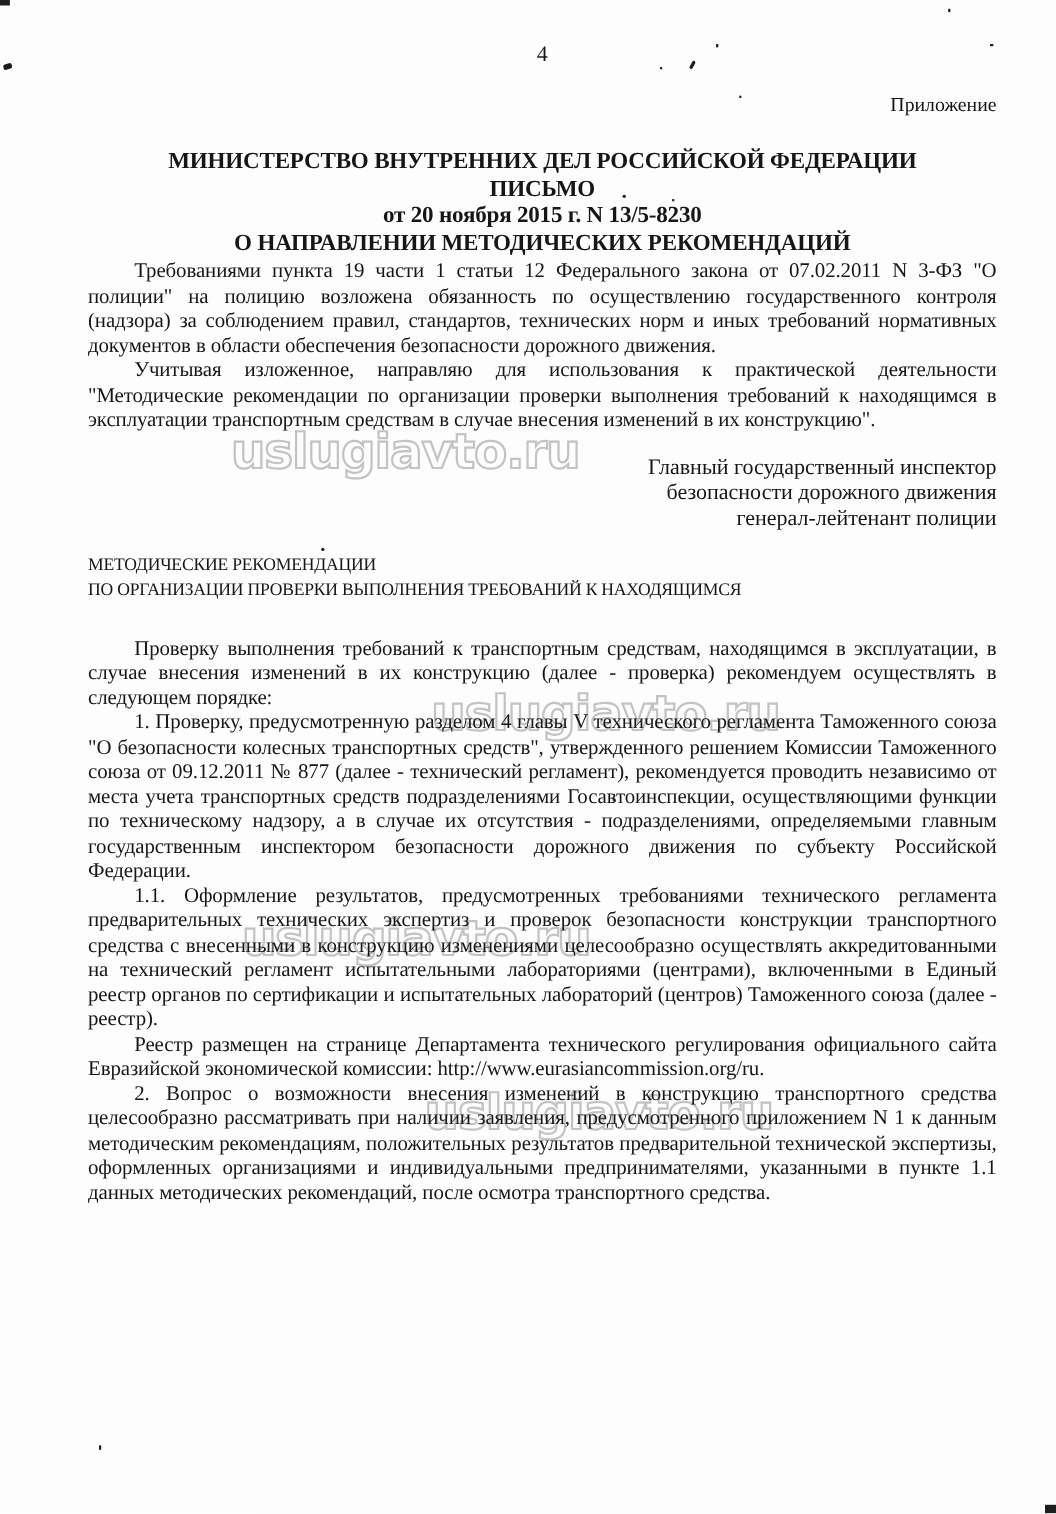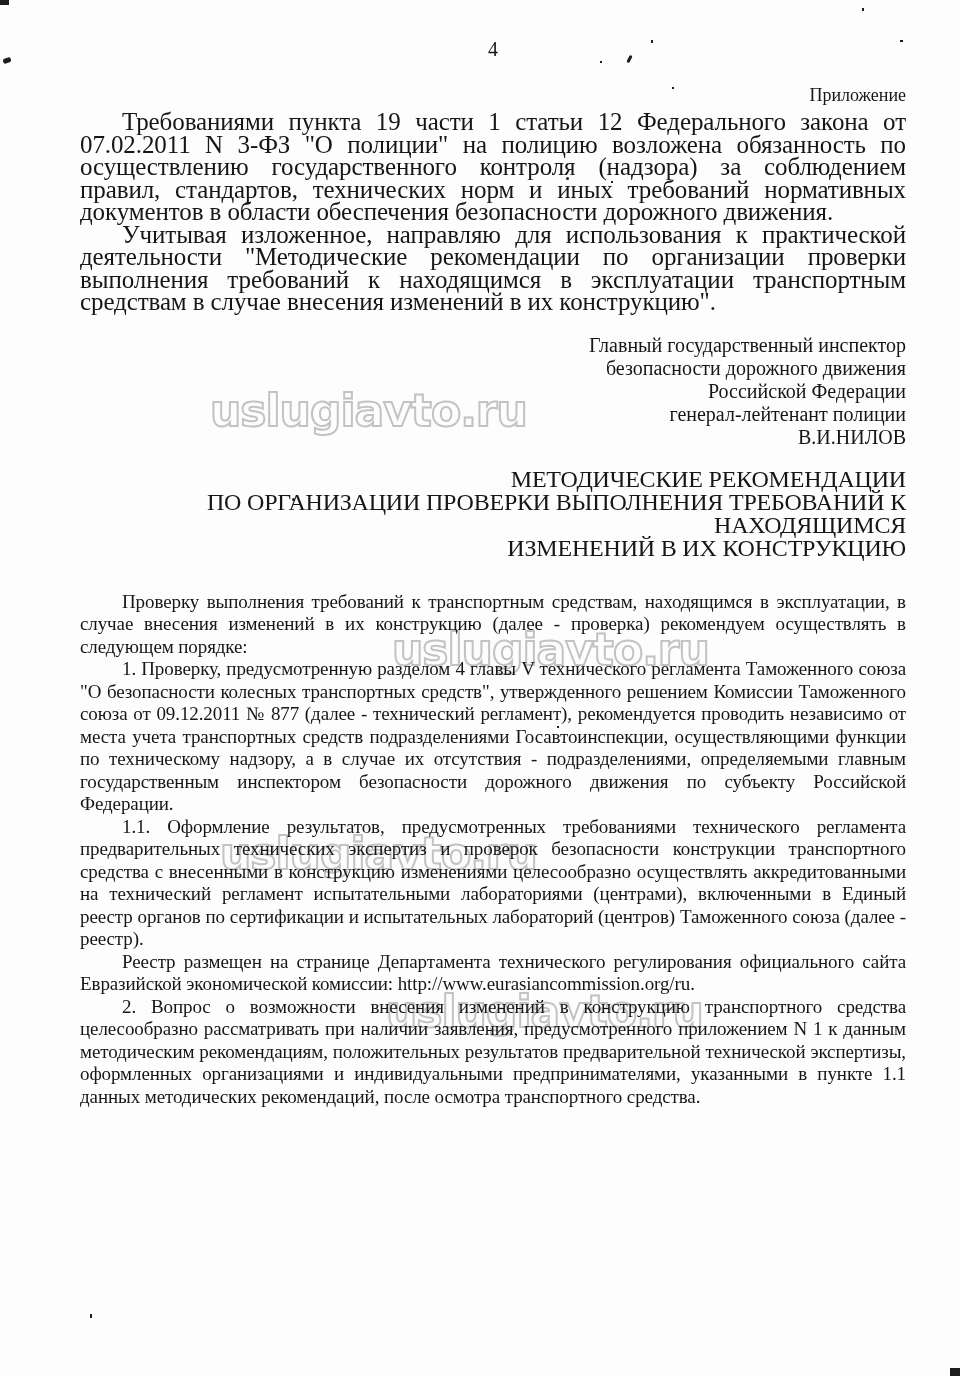--- a/index.html
+++ b/index.html
@@ -39,39 +39,39 @@
     margin-top: 27px;
     font-weight: bold;
     text-align: center;
     font-size: 21px;
     line-height: 24.5px;
     letter-spacing: -0.2px;
   }
 
   .para {
     margin: 0;
-    font-size: 25px;
+    font-size: 19px;
     line-height: 22.5px;
     text-align: justify;
     text-indent: 42px;
     letter-spacing: -0.1px;
   }
   .para.first { margin-top: 4px; }
 
   .signature {
     margin-top: 20px;
     text-align: right;
     font-size: 20px;
     line-height: 23px;
   }
 
   .rec-title {
     margin-top: 19px;
-    text-align: right;
-    font-size: 24px;
+    text-align: left;
+    font-size: 16px;
     line-height: 23px;
     letter-spacing: -0.2px;
   }
 
   .rec-body { margin-top: 31px; }
 
   .rec-para {
     margin: 0;
     font-size: 19px;
     line-height: 22.5px;
@@ -115,36 +115,39 @@
   <div class="watermark wm2">uslugiavto.ru</div>
   <div class="watermark wm3">uslugiavto.ru</div>
   <div class="watermark wm4">uslugiavto.ru</div>
 
   <div class="layer">
 
     <div class="page-number">4</div>
 
     <div class="annex">Приложение</div>
 
+    <div class="letter-header">
+      <div>МИНИСТЕРСТВО ВНУТРЕННИХ ДЕЛ РОССИЙСКОЙ ФЕДЕРАЦИИ</div>
+      <div>ПИСЬМО</div>
+      <div>от 20 ноября 2015 г. N 13/5-8230</div>
+      <div>О НАПРАВЛЕНИИ МЕТОДИЧЕСКИХ РЕКОМЕНДАЦИЙ</div>
+    </div>
 
     <p class="para first">Требованиями пункта 19 части 1 статьи 12 Федерального закона от 07.02.2011 N 3-ФЗ "О полиции" на полицию возложена обязанность по осуществлению государственного контроля (надзора) за соблюдением правил, стандартов, технических норм и иных требований нормативных документов в области обеспечения безопасности дорожного движения.</p>
     <p class="para">Учитывая изложенное, направляю для использования к практической деятельности "Методические рекомендации по организации проверки выполнения требований к находящимся в эксплуатации транспортным средствам в случае внесения изменений в их конструкцию".</p>
 
     <div class="signature">
       <div>Главный государственный инспектор</div>
       <div>безопасности дорожного движения</div>
-      <div>Российской Федерации</div>
       <div>генерал-лейтенант полиции</div>
-      <div>В.И.НИЛОВ</div>
     </div>
 
     <div class="rec-title">
       <div>МЕТОДИЧЕСКИЕ РЕКОМЕНДАЦИИ</div>
       <div>ПО ОРГАНИЗАЦИИ ПРОВЕРКИ ВЫПОЛНЕНИЯ ТРЕБОВАНИЙ К НАХОДЯЩИМСЯ</div>
-      <div>ИЗМЕНЕНИЙ В ИХ КОНСТРУКЦИЮ</div>
     </div>
 
     <div class="rec-body">
       <p class="rec-para">Проверку выполнения требований к транспортным средствам, находящимся в эксплуатации, в случае внесения изменений в их конструкцию (далее - проверка) рекомендуем осуществлять в следующем порядке:</p>
       <p class="rec-para">1. Проверку, предусмотренную разделом 4 главы V технического регламента Таможенного союза "О безопасности колесных транспортных средств", утвержденного решением Комиссии Таможенного союза от 09.12.2011 № 877 (далее - технический регламент), рекомендуется проводить независимо от места учета транспортных средств подразделениями Госавтоинспекции, осуществляющими функции по техническому надзору, а в случае их отсутствия - подразделениями, определяемыми главным государственным инспектором безопасности дорожного движения по субъекту Российской Федерации.</p>
       <p class="rec-para">1.1. Оформление результатов, предусмотренных требованиями технического регламента предварительных технических экспертиз и проверок безопасности конструкции транспортного средства с внесенными в конструкцию изменениями целесообразно осуществлять аккредитованными на технический регламент испытательными лабораториями (центрами), включенными в Единый реестр органов по сертификации и испытательных лабораторий (центров) Таможенного союза (далее - реестр).</p>
       <p class="rec-para">Реестр размещен на странице Департамента технического регулирования официального сайта Евразийской экономической комиссии: http://www.eurasiancommission.org/ru.</p>
       <p class="rec-para">2. Вопрос о возможности внесения изменений в конструкцию транспортного средства целесообразно рассматривать при наличии заявления, предусмотренного приложением N 1 к данным методическим рекомендациям, положительных результатов предварительной технической экспертизы, оформленных организациями и индивидуальными предпринимателями, указанными в пункте 1.1 данных методических рекомендаций, после осмотра транспортного средства.</p>
     </div>
 

